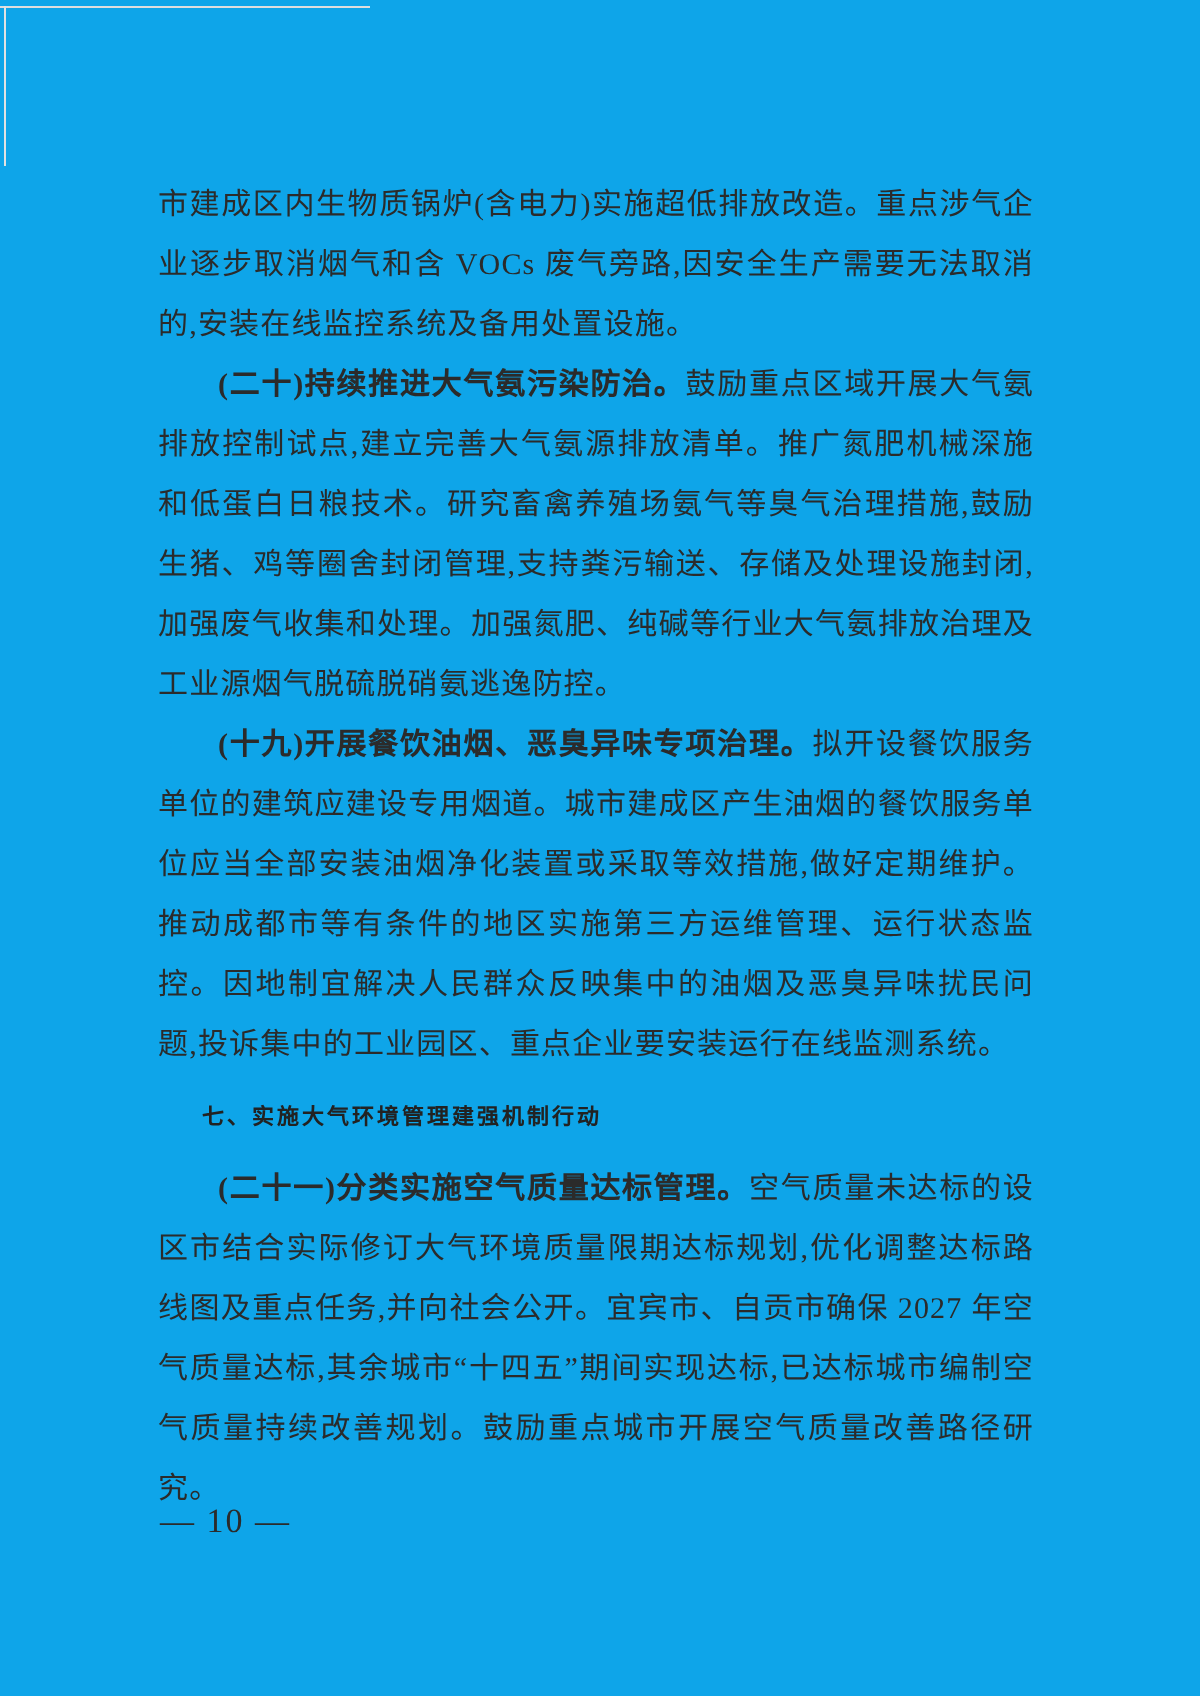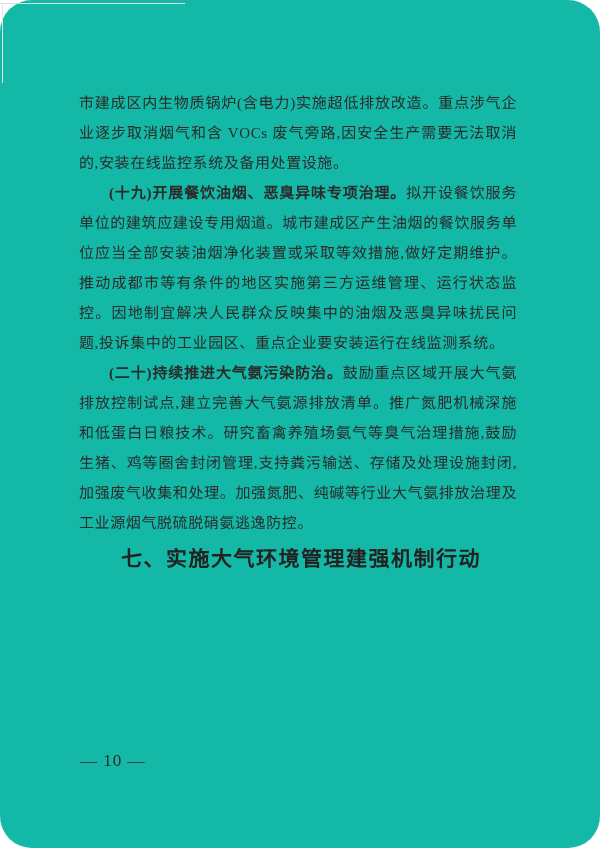--- a/index.html
+++ b/index.html
@@ -11,22 +11,21 @@
     width: 600px;
     height: 848px;
     position: relative;
     overflow: hidden;
     font-family: "Liberation Serif", serif;
     color: #2b2b2b;
   }
   .page {
     position: absolute;
     inset: 0;
-    background: #14b8a6;
-    border-radius: 32px;
+    background: #0ea5e9;
   }
   
   .scan-artifact-top {
     position: absolute;
     top: 3px;
     left: 0;
     width: 185px;
     height: 1px;
     background: #dedede;
   }
@@ -55,21 +54,21 @@
   .para.indent {
     text-indent: 2em;
   }
   .lead {
     font-weight: bold;
   }
   .section-heading {
     margin: 6px 0 6px 0;
     font-family: "Liberation Sans", sans-serif;
     font-weight: bold;
-    font-size: 21px;
+    font-size: 11px;
     line-height: 30px;
     letter-spacing: 1.5px;
     text-indent: 2em;
     color: #222222;
   }
   .page-number {
     position: absolute;
     top: 751px;
     left: 80px;
     font-size: 17px;
@@ -83,24 +82,25 @@
 
 <div class="page">
 
   <div class="scan-artifact-top"></div>
   <div class="scan-artifact-left"></div>
 
   <div class="content">
 
     <p class="para">市建成区内生物质锅炉(含电力)实施超低排放改造。重点涉气企业逐步取消烟气和含 VOCs 废气旁路,因安全生产需要无法取消的,安装在线监控系统及备用处置设施。</p>
 
+    <p class="para indent"><span class="lead">(二十)持续推进大气氨污染防治。</span><span>鼓励重点区域开展大气氨排放控制试点,建立完善大气氨源排放清单。推广氮肥机械深施和低蛋白日粮技术。研究畜禽养殖场氨气等臭气治理措施,鼓励生猪、鸡等圈舍封闭管理,支持粪污输送、存储及处理设施封闭,加强废气收集和处理。加强氮肥、纯碱等行业大气氨排放治理及工业源烟气脱硫脱硝氨逃逸防控。</span></p>
+
     <p class="para indent"><span class="lead">(十九)开展餐饮油烟、恶臭异味专项治理。</span><span>拟开设餐饮服务单位的建筑应建设专用烟道。城市建成区产生油烟的餐饮服务单位应当全部安装油烟净化装置或采取等效措施,做好定期维护。推动成都市等有条件的地区实施第三方运维管理、运行状态监控。因地制宜解决人民群众反映集中的油烟及恶臭异味扰民问题,投诉集中的工业园区、重点企业要安装运行在线监测系统。</span></p>
-
-    <p class="para indent"><span class="lead">(二十)持续推进大气氨污染防治。</span><span>鼓励重点区域开展大气氨排放控制试点,建立完善大气氨源排放清单。推广氮肥机械深施和低蛋白日粮技术。研究畜禽养殖场氨气等臭气治理措施,鼓励生猪、鸡等圈舍封闭管理,支持粪污输送、存储及处理设施封闭,加强废气收集和处理。加强氮肥、纯碱等行业大气氨排放治理及工业源烟气脱硫脱硝氨逃逸防控。</span></p>
 
     <h2 class="section-heading">七、实施大气环境管理建强机制行动</h2>
 
+    <p class="para indent"><span class="lead">(二十一)分类实施空气质量达标管理。</span><span>空气质量未达标的设区市结合实际修订大气环境质量限期达标规划,优化调整达标路线图及重点任务,并向社会公开。宜宾市、自贡市确保 2027 年空气质量达标,其余城市“十四五”期间实现达标,已达标城市编制空气质量持续改善规划。鼓励重点城市开展空气质量改善路径研究。</span></p>
 
   </div>
 
   <div class="page-number">— 10 —</div>
 
 </div>
 
 </body></html>

